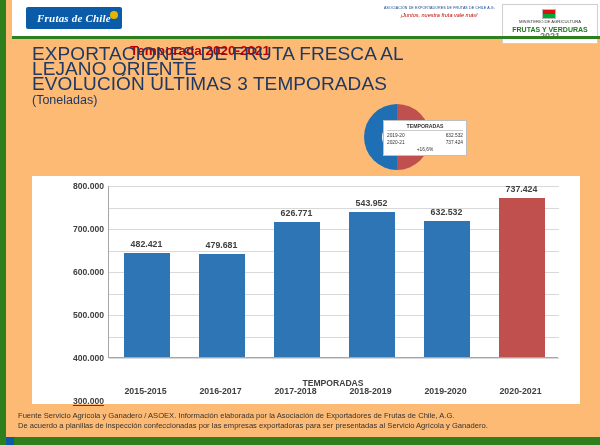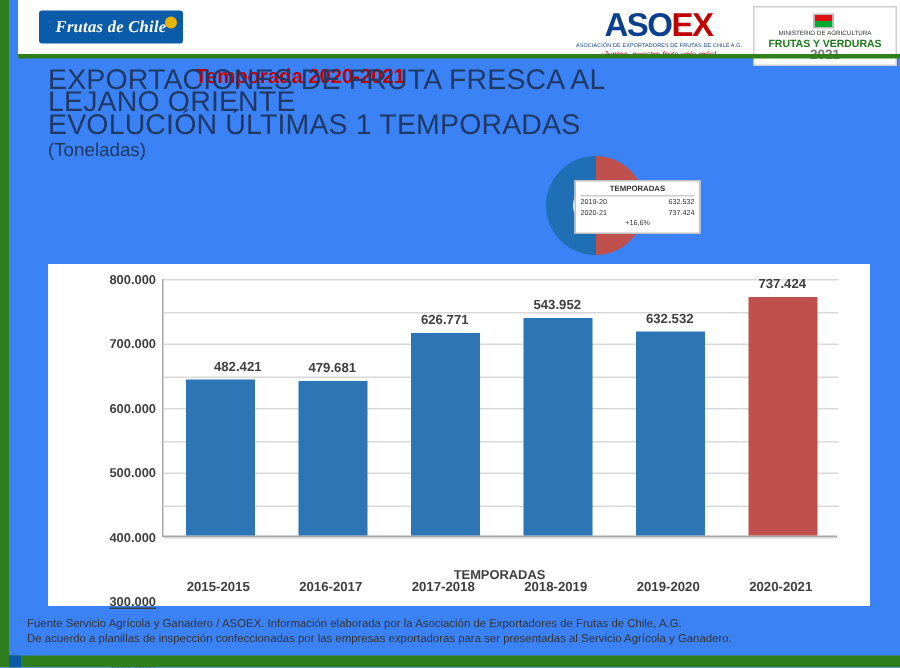--- a/index.html
+++ b/index.html
@@ -6,21 +6,21 @@
   html, body { margin:0; padding:0; }
   body {
     width:600px; height:445px;
     font-family:"Liberation Sans", sans-serif;
     background:#ffffff;
     position:relative;
     overflow:hidden;
   }
   .slide {
     position:absolute; left:0; top:0; width:600px; height:445px;
-    background:#3b82f6;
+    background:#fdba74;
     border-left:6px solid #2f7f1f;
   }
   
   .header {
     position:absolute; left:6px; top:0; width:594px; height:36px;
     background:#ffffff;
   }
   .logo-frutas {
     position:absolute; left:14px; top:7px; width:96px; height:22px;
     background:#0b5ca8;
@@ -178,39 +178,38 @@
 <div class="slide">
 
   <div class="header">
     <div class="logo-frutas">
       <span class="lf-text">Frutas de Chile</span>
       <span class="lf-dot"></span>
     </div>
     <div class="season-title">Temporada 2020-2021</div>
 
     <div class="asoex">
-      <div class="asoex-word"><span>ASO</span><span class="x">EX</span></div>
       <div class="asoex-sub">ASOCIACIÓN DE EXPORTADORES DE FRUTAS DE CHILE A.G.</div>
       <div class="asoex-tag">¡Juntos, nuestra fruta vale más!</div>
     </div>
 
     <div class="badge">
       <div class="badge-inner">
         <span class="badge-flag"></span>
         <span class="badge-t1">MINISTERIO DE AGRICULTURA</span>
         <span class="badge-t2">FRUTAS Y VERDURAS</span>
         <span class="badge-t3">2021</span>
       </div>
     </div>
   </div>
   <div class="header-rule"></div>
 
   <div class="title-block">
     <div class="title-line">EXPORTACIONES DE FRUTA FRESCA AL LEJANO ORIENTE</div>
-    <div class="title-line">EVOLUCIÓN ÚLTIMAS 1 TEMPORADAS</div>
+    <div class="title-line">EVOLUCIÓN ÚLTIMAS 3 TEMPORADAS</div>
     <div class="title-units">(Toneladas)</div>
   </div>
 
   <div class="donut-wrap">
     <div class="donut"></div>
   </div>
   <div class="donut-callout">
     <div class="dc-title">TEMPORADAS</div>
     <div class="dc-sep"></div>
     <div class="dc-row">
@@ -246,21 +245,21 @@
           </div>
           <div class="gridline" style="top: 21.5px;">
             <div class="ytick" style="top: 21.5px;">700.000</div>
           </div>
           <div class="gridline" style="top: 0px;">
             <div class="ytick" style="top: 0px; text-align: center;">800.000</div>
           </div>
         </div>
       <div class="bars" id="bars">
           <div class="barcol">
-            <div class="bar-label" style="bottom: 107.721px; margin-left: 12px;">482.421</div>
+            <div class="bar-label" style="bottom: 107.721px;">482.421</div>
             <div class="bar" style="height: 103.721px;"></div>
           </div>
           <div class="barcol">
             <div class="bar-label" style="bottom: 107.131px; margin-top: 43px;">479.681</div>
             <div class="bar" style="height: 103.131px;"></div>
           </div>
           <div class="barcol">
             <div class="bar-label" style="bottom: 138.756px;">626.771</div>
             <div class="bar" style="height: 134.756px;"></div>
           </div>

